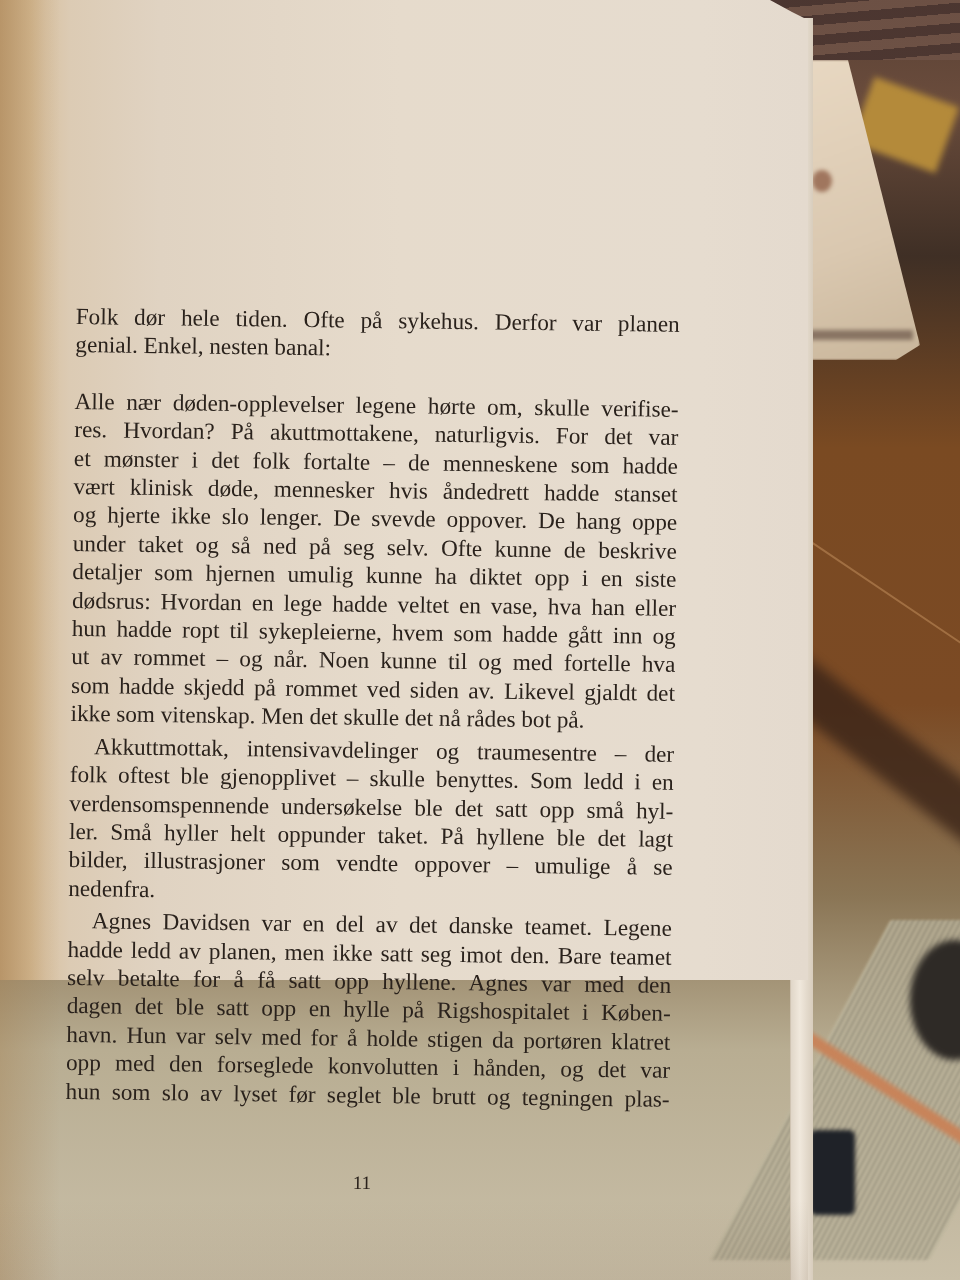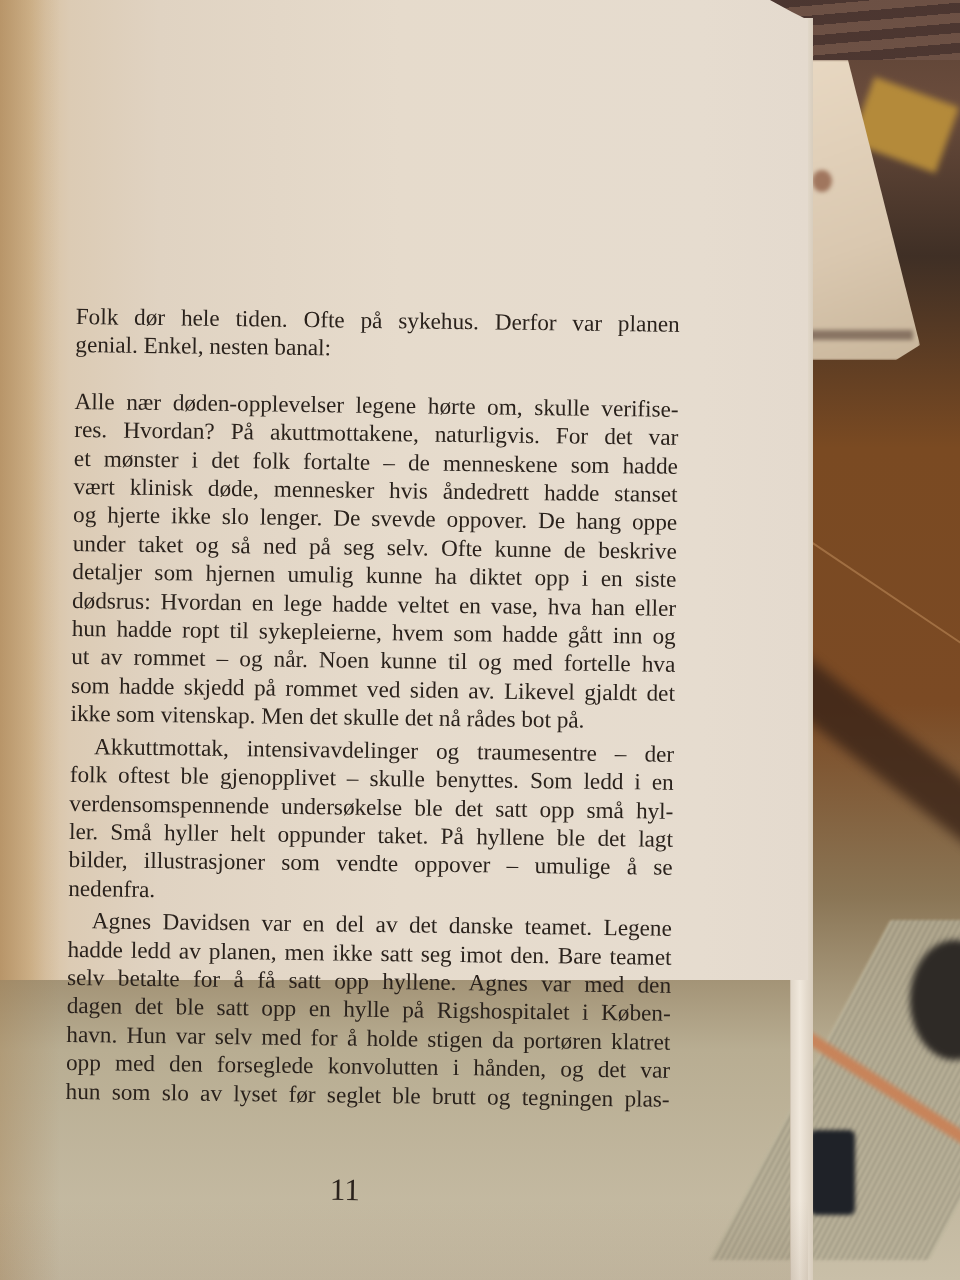--- a/index.html
+++ b/index.html
@@ -174,24 +174,25 @@
       text-indent: 24px;
     }
     .para-gap {
       height: 28px;
     }
     .para-gap-sm {
       height: 4px;
     }
     .page-number {
       position: absolute;
-      left: 330px;
+      left: 340px;
       top: 1172px;
       width: 44px;
-      font-size: 31px;
+      text-align: center;
+      font-size: 19px;
       color: #2a221c;
       transform: rotate(0.75deg);
     }
   </style>
 </head>
 <body>
 
 <div class="scene">
   <div class="scene-top-stripe"></div>
   <div class="scene-yellow"></div>

